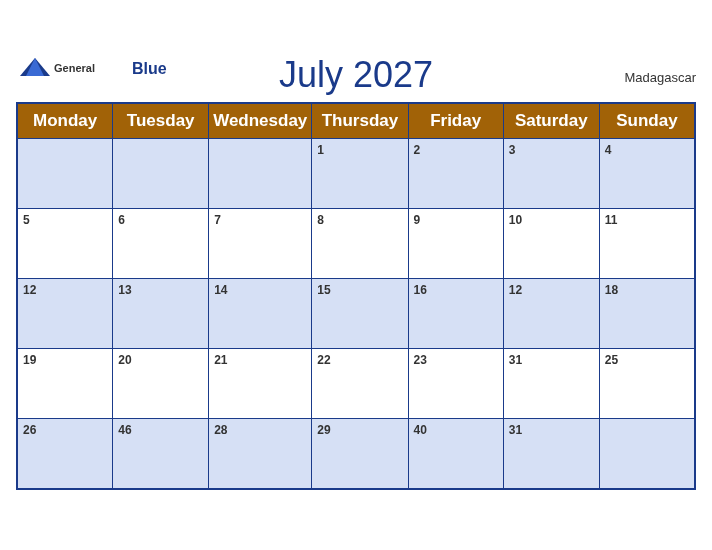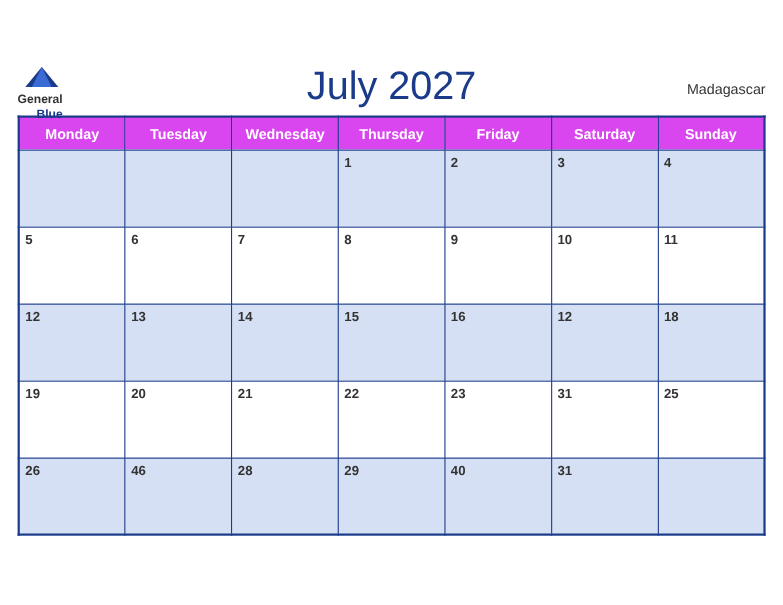--- a/index.html
+++ b/index.html
@@ -22,34 +22,35 @@
       align-items: flex-start;
       justify-content: center;
       position: relative;
       margin-bottom: 6px;
     }
     .logo-area {
       position: absolute;
       left: 0;
       top: 0;
       display: flex;
-      flex-direction: column;
-      align-items: flex-end;
+      flex-direction: row;
+      align-items: center;
     }
     .logo-text-general {
       font-size: 11px;
       color: #333;
       font-weight: bold;
       line-height: 1.2;
     }
     .logo-text-blue {
-      font-size: 11px;
+      font-size: 16px;
       color: #1a3a8a;
       font-weight: bold;
       line-height: 1.2;
+      margin-left: 37px;
     }
     .logo-icon {
       width: 38px;
       height: 28px;
     }
     .month-title {
       font-size: 36px;
       color: #1a3a8a;
       font-weight: normal;
       text-align: right;
@@ -60,23 +61,23 @@
       top: 16px;
       font-size: 13px;
       color: #333;
     }
     .calendar-table {
       width: 100%;
       border-collapse: collapse;
       border: 2px solid #1a3a8a;
     }
     .calendar-table thead tr th {
-      background-color: #d946ef;
+      background-color: #a16207;
       color: #fff;
-      font-size: 13px;
+      font-size: 17px;
       font-weight: bold;
       text-align: center;
       padding: 7px 4px;
       border: 1px solid #1a3a8a;
     }
     .calendar-table tbody tr {
       height: 70px;
     }
     .calendar-table tbody tr:nth-child(odd) {
       background-color: #d6e0f5;

